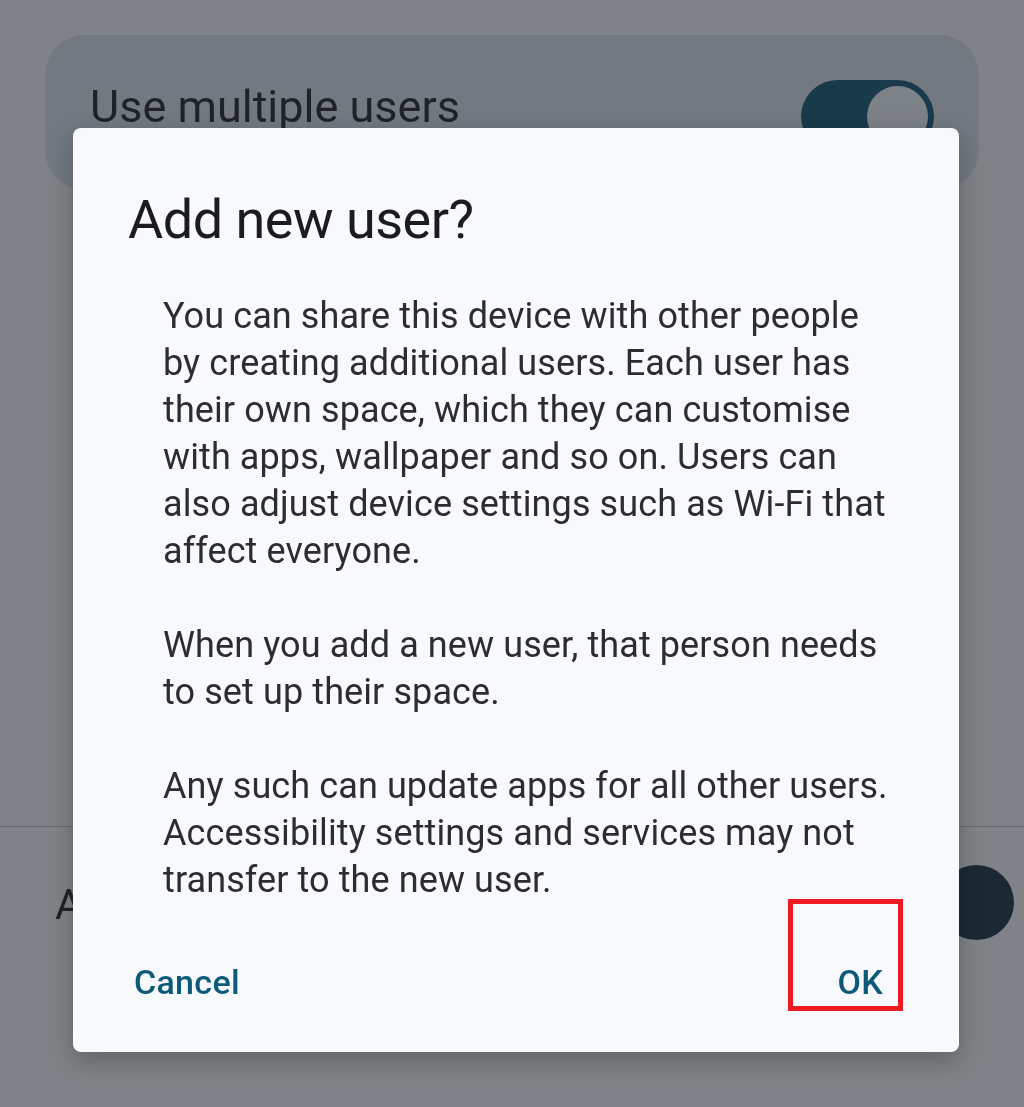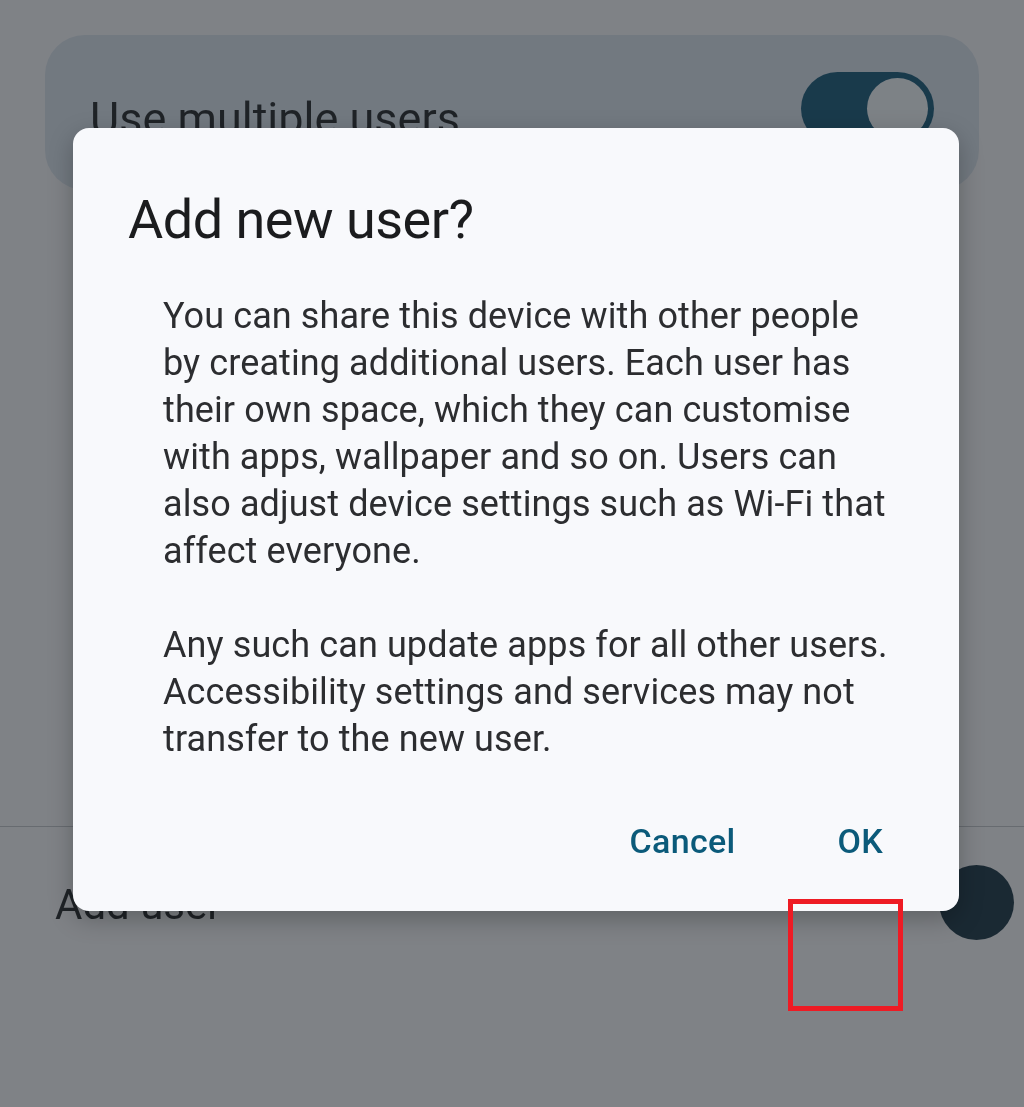--- a/index.html
+++ b/index.html
@@ -21,21 +21,21 @@
       left: 0;
       right: 0;
       bottom: 0;
       padding: 35px 45px;
     }
     .setting-card {
       background: #dde7f1;
       border-radius: 40px;
       padding: 45px 45px;
       display: flex;
-      align-items: flex-end;
+      align-items: flex-start;
       justify-content: space-between;
       height: 155px;
     }
     .setting-title {
       font-size: 45px;
       font-weight: 400;
       color: #1a1c1e;
       letter-spacing: 0px;
     }
     .toggle-switch {
@@ -86,21 +86,21 @@
       right: 0;
       bottom: 0;
       background: rgba(36, 41, 46, 0.58);
     }
     .dialog {
       position: absolute;
       top: 128px;
       left: 73px;
       width: 886px;
       background: #f8f9fc;
-      border-radius: 16px;
+      border-radius: 8px;
       padding: 60px 55px 42px 55px;
       box-shadow: 0 8px 24px rgba(0,0,0,0.25);
     }
     .dialog-title {
       font-size: 54px;
       font-weight: 400;
       color: #1b1c1e;
       letter-spacing: -0.5px;
       margin-bottom: 42px;
     }
@@ -112,21 +112,21 @@
       margin-left: 35px;
     }
     .dialog-body p {
       margin-bottom: 47px;
     }
     .dialog-body p:last-child {
       margin-bottom: 0;
     }
     .dialog-actions {
       display: flex;
-      justify-content: flex-end;
+      justify-content: space-between;
       align-items: center;
       gap: 90px;
       margin-top: 50px;
       padding-right: 15px;
     }
     .dialog-button {
       background: none;
       border: none;
       font-size: 34px;
       font-weight: 500;
@@ -161,20 +161,21 @@
   <div class="add-user-label">Add user</div>
   <div class="fab"></div>
 </div>
 
 <div class="scrim"></div>
 
 <div class="dialog">
   <h2 class="dialog-title">Add new user?</h2>
   <div class="dialog-body">
     <p>You can share this device with other people by creating additional users. Each user has their own space, which they can customise with apps, wallpaper and so on. Users can also adjust device settings such as Wi-Fi that affect everyone.</p>
+    <p>When you add a new user, that person needs to set up their space.</p>
     <p>Any such can update apps for all other users. Accessibility settings and services may not transfer to the new user.</p>
   </div>
   <div class="dialog-actions">
     <button class="dialog-button">Cancel</button>
     <button class="dialog-button">OK</button>
   </div>
 </div>
 
 <div class="highlight-box"></div>
 

